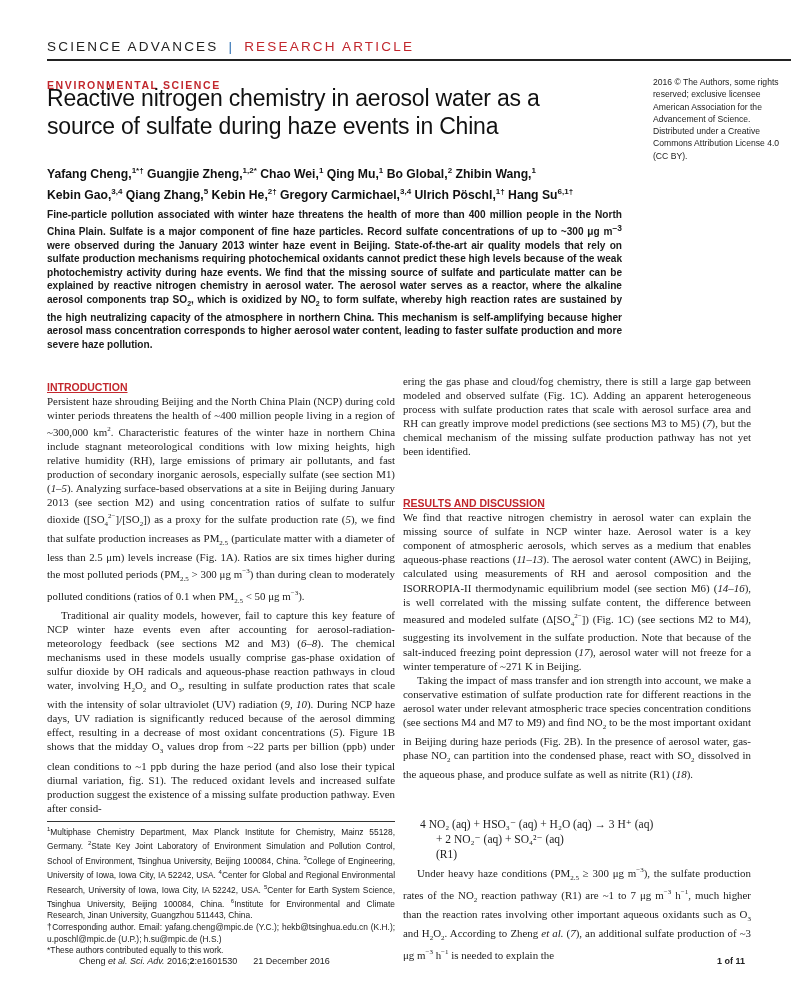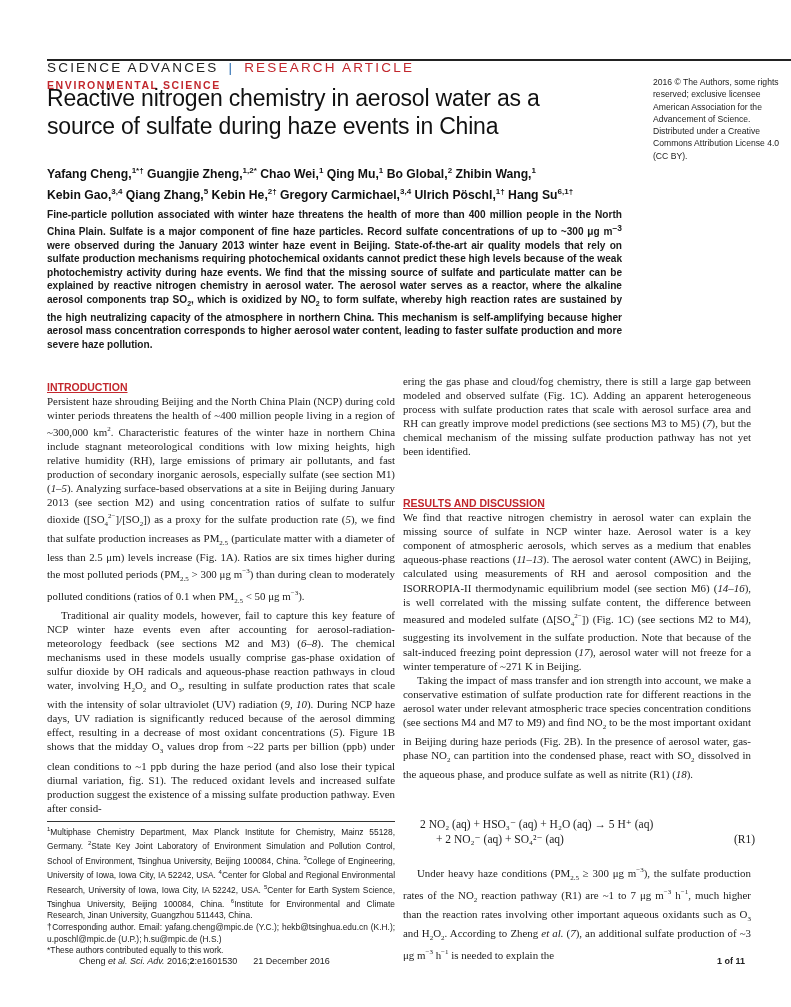--- a/index.html
+++ b/index.html
@@ -1,20 +1,20 @@
 <!DOCTYPE html>
 <html><head>
 <meta charset="utf-8">
 <style>
   html, body { margin: 0; padding: 0; background: #ffffff; }
   body { width: 791px; height: 1007px; position: relative; overflow: hidden; color: #1a1a1a; }
   .sans { font-family: "Liberation Sans", "DejaVu Sans", sans-serif; }
   .serif { font-family: "Liberation Serif", "DejaVu Serif", serif; }
 
-  .running-head { position: absolute; left: 47px; top: 39px; font-size: 13.5px; letter-spacing: 2.2px; color: #222; margin-top: 21px; }
+  .running-head { position: absolute; left: 47px; top: 39px; font-size: 13.5px; letter-spacing: 2.2px; color: #222; }
   .running-head .sep { color: #2a6cb0; margin: 0 4px; }
   .running-head .red { color: #c2272d; }
   .head-rule { position: absolute; left: 47px; top: 59px; width: 744px; height: 2px; background: #222; }
 
   .section-kicker { position: absolute; left: 47px; top: 79px; font-size: 10.5px; font-weight: bold; letter-spacing: 1.6px; color: #c2272d; }
 
   .title { position: absolute; left: 47px; top: 84px; width: 560px; font-size: 23px; line-height: 28px; font-weight: normal; color: #111; margin: 0; letter-spacing: -0.2px; }
 
   .authors { position: absolute; left: 47px; top: 162px; width: 560px; font-size: 12.2px; line-height: 17px; font-weight: bold; color: #111; }
   .authors sup { font-size: 8px; font-weight: bold; }
@@ -28,21 +28,21 @@
   .col-left { left: 47px; top: 380px; }
   .col-right { left: 403px; top: 374px; }
   .sec-head { font-family: "Liberation Sans", "DejaVu Sans", sans-serif; font-size: 10.5px; font-weight: bold; color: #c2272d; margin: 0; line-height: 14px; text-decoration: underline; }
   .col p { margin: 0; }
   .col p.indent { text-indent: 14px; }
   .col sub { font-size: 7px; }
   .col sup { font-size: 7px; }
   .results-head { margin-top: 38px; }
 
   .equation { position: absolute; left: 420px; top: 817px; width: 335px; font-size: 11.5px; line-height: 15px; color: #1a1a1a; }
-  .equation .line2 { padding-left: 16px; display: flex; justify-content: space-between; }
+  .equation .line2 { padding-left: 16px; display: flex; justify-content: space-between; flex-direction: column; }
   .col-right-2 { left: 403px; top: 863px; }
 
   .fn-rule { position: absolute; left: 47px; top: 821px; width: 348px; height: 1px; background: #333; }
   .footnotes { position: absolute; left: 47px; top: 824px; width: 348px; font-size: 8.4px; line-height: 11.6px; color: #1a1a1a; text-align: justify; }
   .footnotes sup { font-size: 6px; }
   .footnotes p { margin: 0; }
 
   .footer-cite { position: absolute; left: 47px; top: 956px; font-size: 9px; color: #222; margin-left: 32px; }
   .footer-cite .gap { display: inline-block; width: 16px; }
   .footer-page { position: absolute; left: 717px; top: 956px; font-size: 9px; font-weight: bold; color: #222; }
@@ -96,21 +96,21 @@
 </div>
 
 <div class="col col-right serif">
   <p><span>ering the gas phase and cloud/fog chemistry, there is still a large gap between modeled and observed sulfate (Fig. 1C). Adding an apparent heterogeneous process with sulfate production rates that scale with aerosol surface area and RH can greatly improve model predictions (see sections M3 to M5) (</span><i>7</i><span>), but the chemical mechanism of the missing sulfate production pathway has not yet been identified.</span></p>
   <h2 class="sec-head results-head">RESULTS AND DISCUSSION</h2>
   <p><span>We find that reactive nitrogen chemistry in aerosol water can explain the missing source of sulfate in NCP winter haze. Aerosol water is a key component of atmospheric aerosols, which serves as a medium that enables aqueous-phase reactions (</span><i>11–13</i><span>). The aerosol water content (AWC) in Beijing, calculated using measurements of RH and aerosol composition and the ISORROPIA-II thermodynamic equilibrium model (see section M6) (</span><i>14–16</i><span>), is well correlated with the missing sulfate content, the difference between measured and modeled sulfate (Δ[SO</span><sub>4</sub><sup>2−</sup><span>]) (Fig. 1C) (see sections M2 to M4), suggesting its involvement in the sulfate production. Note that because of the salt-induced freezing point depression (</span><i>17</i><span>), aerosol water will not freeze for a winter temperature of ~271 K in Beijing.</span></p>
   <p class="indent"><span>Taking the impact of mass transfer and ion strength into account, we make a conservative estimation of sulfate production rate for different reactions in the aerosol water under relevant atmospheric trace species concentration conditions (see sections M4 and M7 to M9) and find NO</span><sub>2</sub><span> to be the most important oxidant in Beijing during haze periods (Fig. 2B). In the presence of aerosol water, gas-phase NO</span><sub>2</sub><span> can partition into the condensed phase, react with SO</span><sub>2</sub><span> dissolved in the aqueous phase, and produce sulfate as well as nitrite (R1) (</span><i>18</i><span>).</span></p>
 </div>
 
 <div class="equation serif">
-  <div>2 NO₂ (aq)  +  HSO₃⁻ (aq) + H₂O (aq) → 5 H⁺ (aq)</div>
+  <div>4 NO₂ (aq)  +  HSO₃⁻ (aq) + H₂O (aq) → 3 H⁺ (aq)</div>
   <div class="line2">
     <span>+  2 NO₂⁻ (aq)  +  SO₄²⁻ (aq)</span>
     <span>(R1)</span>
   </div>
 </div>
 
 <div class="col col-right-2 serif">
   <p class="indent"><span>Under heavy haze conditions (PM</span><sub>2.5</sub><span> ≥ 300 μg m</span><sup>−3</sup><span>), the sulfate production rates of the NO</span><sub>2</sub><span> reaction pathway (R1) are ~1 to 7 μg m</span><sup>−3</sup><span> h</span><sup>−1</sup><span>, much higher than the reaction rates involving other important aqueous oxidants such as O</span><sub>3</sub><span> and H</span><sub>2</sub><span>O</span><sub>2</sub><span>. According to Zheng </span><i>et al.</i><span> (</span><i>7</i><span>), an additional sulfate production of ~3 μg m</span><sup>−3</sup><span> h</span><sup>−1</sup><span> is needed to explain the</span></p>
 </div>
 

